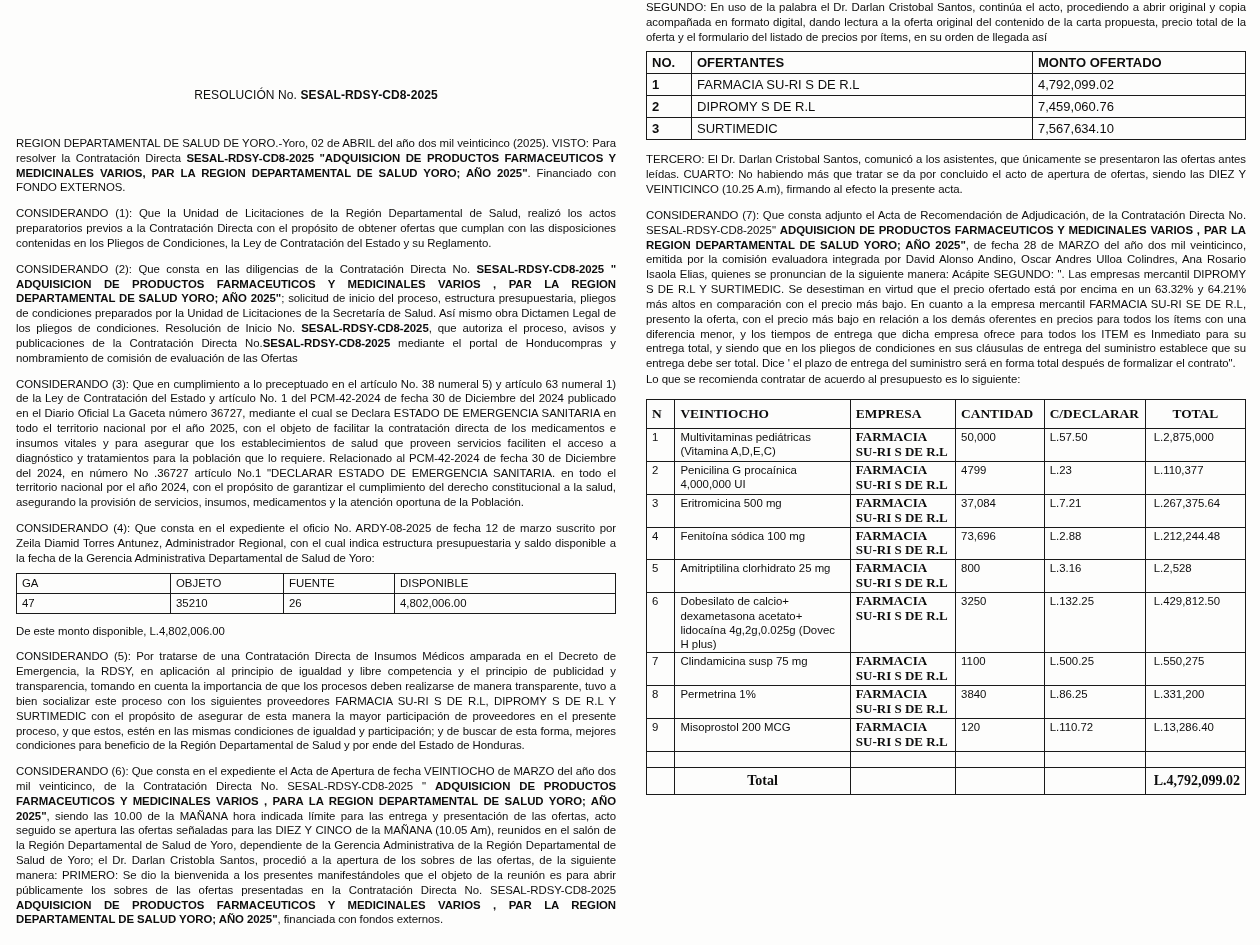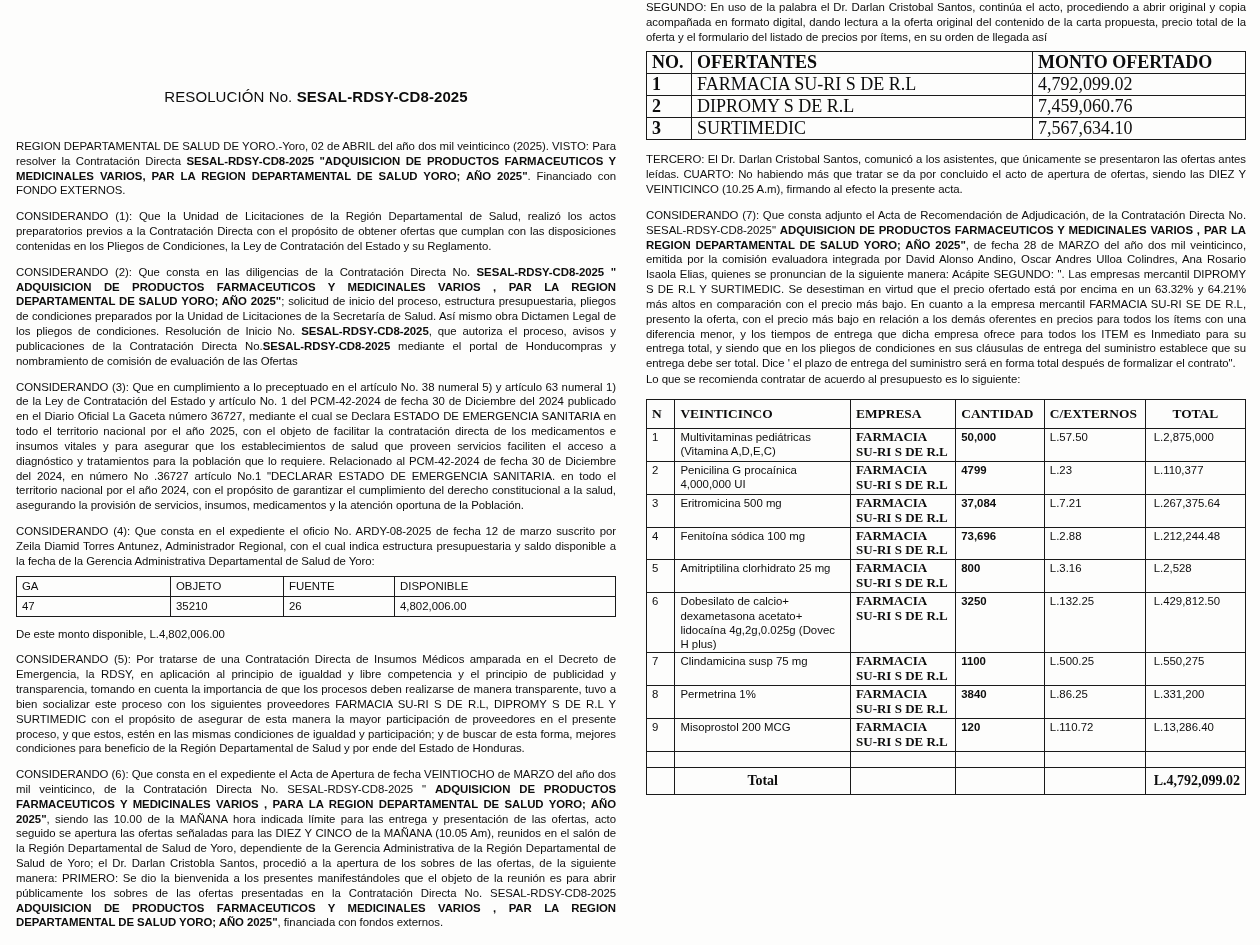--- a/index.html
+++ b/index.html
@@ -25,21 +25,21 @@
     position: absolute;
     top: 0;
     width: 600px;
     padding: 0;
   }
   .col-left  { left: 16px;  width: 600px; }
   .col-right { left: 646px; width: 600px; }
 
   .doc-title {
     text-align: center;
-    font-size: 15px;
+    font-size: 12px;
     margin-top: 88px;
     letter-spacing: .1px;
   }
   .doc-title .code { font-weight: bold; }
 
   p.para {
     font-size: 11.4px;
     line-height: 1.30;
     text-align: justify;
     margin: 0 0 11px 0;
@@ -68,22 +68,22 @@
   .ga-table td { height: 17px; line-height: 17px; padding: 0 5px; }
   .ga-table .c1 { width: 143px; }
   .ga-table .c2 { width: 102px; }
   .ga-table .c3 { width: 100px; }
   .ga-table .c4 { width: auto; }
   .ga-table .valrow td { font-weight: normal; }
 
   
   .of-table { margin: 2px 0 12px 0; width: 602px; }
   .of-table td {
-    font-family: Liberation Serif, serif;
-    font-size: 18px;
+    font-family: Liberation Sans, sans-serif;
+    font-size: 13px;
     line-height: 19px;
     padding: 0 6px;
     height: 19px;
   }
   .of-table .hdr td { font-weight: bold; }
   .of-table .cno   { width: 34px; text-align: left; font-weight: bold; }
   .of-table .cname { width: 330px; }
   .of-table .camt  { width: auto; }
 
   
@@ -105,21 +105,21 @@
   .it-table .hdr td.ctr { text-align: center; }
   .it-table .n   { width: 18px; text-align: left; }
   .it-table .desc{ width: 170px; }
   .it-table .emp {
     width: 96px;
     font-family: "Liberation Serif", serif;
     font-size: 13px;
     font-weight: bold;
     line-height: 1.15;
   }
-  .it-table .qty { width: 78px; font-weight: bold; }
+  .it-table .qty { width: 78px; }
   .it-table .unit{ width: 90px; }
   .it-table .tot { width: auto; padding-left: 8px; }
   .it-table .blankrow td { height: 13px; }
   .it-table .totalrow td {
     font-family: "Liberation Serif", serif;
     font-weight: bold;
     font-size: 14px;
     height: 24px;
     vertical-align: middle;
   }
@@ -213,24 +213,24 @@
     <p class="para" style="margin-bottom:1px">
       <span>CONSIDERANDO (7): Que consta adjunto el Acta de Recomendación de Adjudicación, de la Contratación Directa No.  SESAL-RDSY-CD8-2025" </span><span class="b">ADQUISICION DE   PRODUCTOS FARMACEUTICOS Y MEDICINALES VARIOS , PAR LA REGION DEPARTAMENTAL DE SALUD YORO; AÑO 2025"</span><span>, de fecha 28 de MARZO del año dos mil veinticinco, emitida por la comisión evaluadora integrada por David Alonso Andino, Oscar Andres Ulloa Colindres, Ana Rosario Isaola Elias, quienes se pronuncian de la siguiente manera: Acápite SEGUNDO: ". Las empresas mercantil DIPROMY S DE R.L Y SURTIMEDIC. Se desestiman en virtud que el precio ofertado está por encima en un 63.32% y 64.21% más altos en comparación con el precio más bajo. En cuanto a la empresa mercantil FARMACIA SU-RI SE DE R.L, presento la oferta, con el precio más bajo en relación a los demás oferentes en precios para todos los ítems con una diferencia menor, y los tiempos de entrega que dicha empresa ofrece para todos los ITEM es Inmediato para su entrega total, y siendo que en los pliegos de condiciones en sus cláusulas de entrega del suministro establece que su entrega debe ser total. Dice ' el plazo de entrega del suministro será en forma total  después de formalizar el contrato".</span>
     </p>
 
     <p class="para" style="margin-bottom:12px">Lo que se recomienda contratar de acuerdo al presupuesto es lo siguiente:</p>
 
     <table class="doc-table it-table">
       <tbody>
           <tr class="hdr">
         <td class="n">N</td>
-        <td class="desc">VEINTICINCO</td>
+        <td class="desc">VEINTIOCHO</td>
         <td class="emp">EMPRESA</td>
         <td class="qty">CANTIDAD</td>
-        <td class="unit">C/EXTERNOS</td>
+        <td class="unit">C/DECLARAR</td>
         <td class="tot ctr">TOTAL</td>
       </tr>
 
       <tr>
         <td class="n">1</td>
         <td class="desc">Multivitaminas pediátricas (Vitamina A,D,E,C)</td>
         <td class="emp">FARMACIA SU-RI S DE R.L</td>
         <td class="qty">50,000</td>
         <td class="unit">L.57.50</td>
         <td class="tot">L.2,875,000</td>

